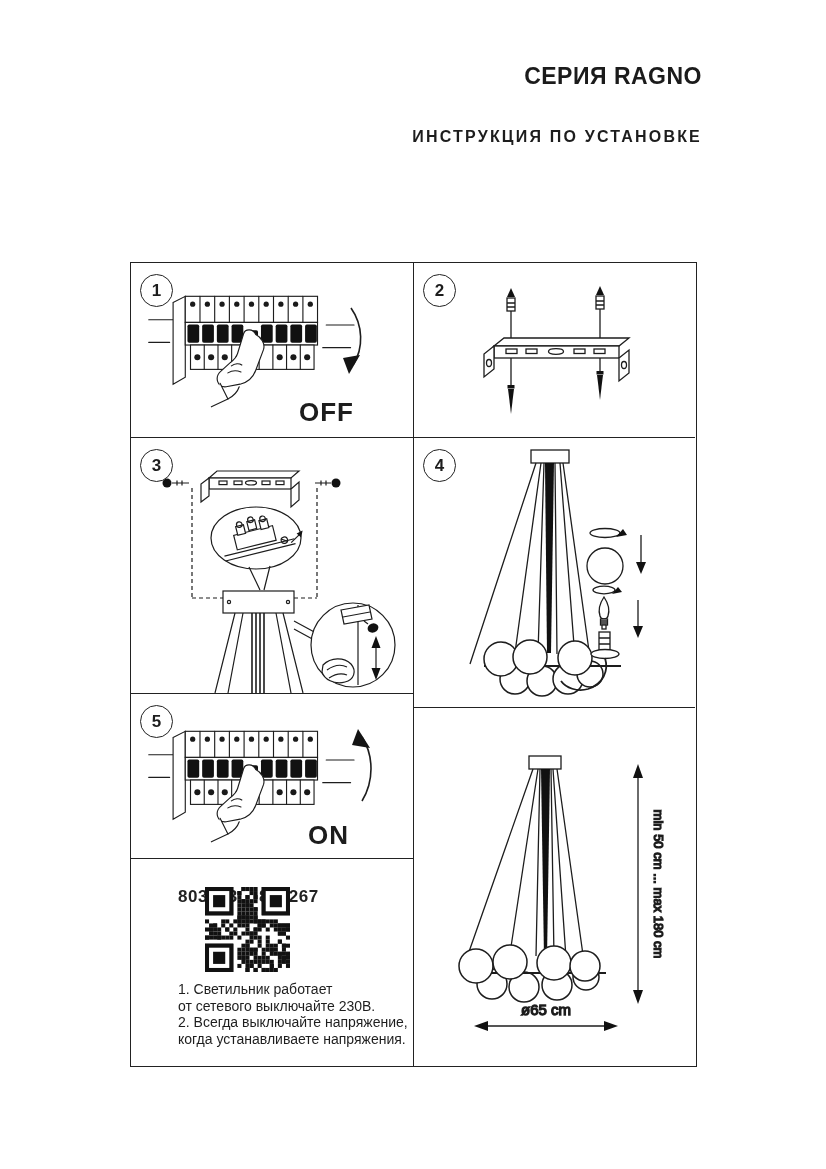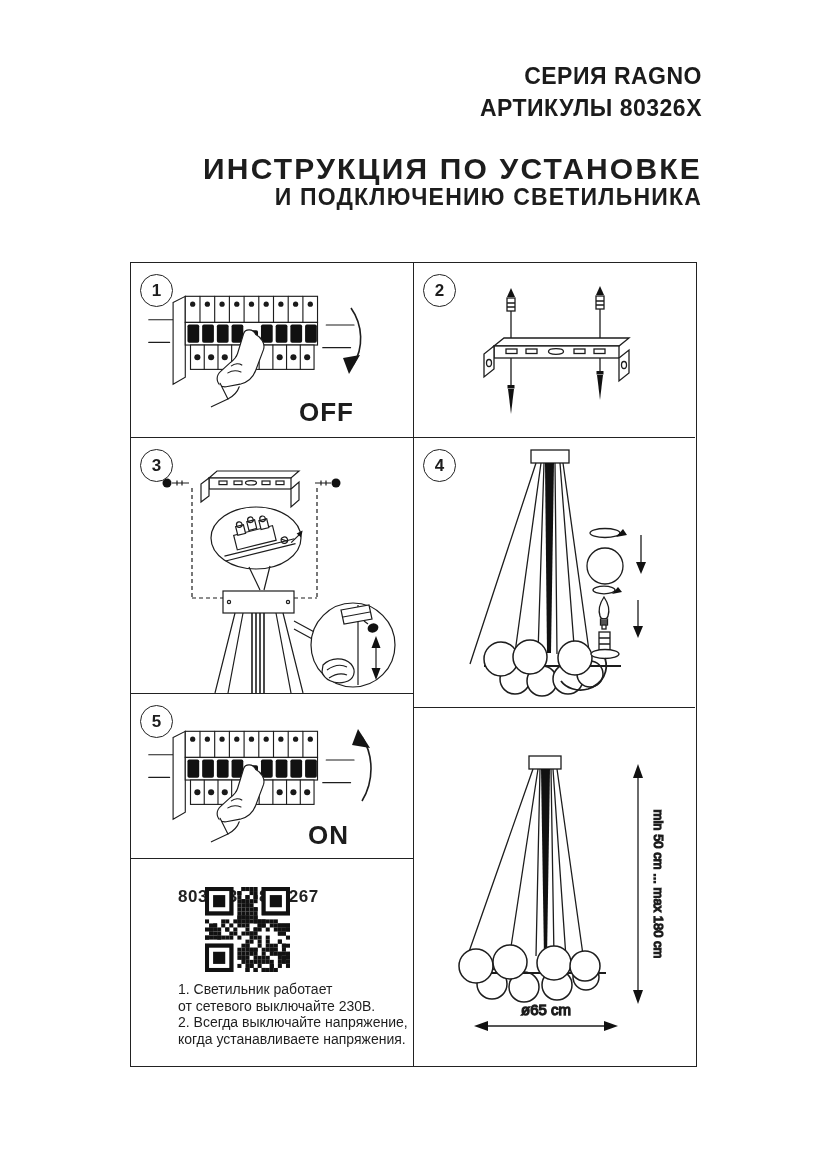--- a/index.html
+++ b/index.html
@@ -2,21 +2,21 @@
 <html><head>
 <meta charset="utf-8">
 <style>
   html,body{margin:0;padding:0;background:#fff;}
   .page{position:relative;width:826px;height:1169px;background:#fff;overflow:hidden;
         font-family:"Liberation Sans",sans-serif;color:#1d1d1d;}
   
   .hdr{position:absolute;top:60px;right:124px;text-align:right;}
   .hline{font-size:23px;font-weight:bold;line-height:32px;letter-spacing:.5px;color:#1b1b1b;}
   .title{margin-top:30px;}
-  .t1{font-size:30px;font-weight:bold;line-height:29px;letter-spacing:2.2px;}
+  .t1{font-size:16px;font-weight:bold;line-height:29px;letter-spacing:2.2px;}
   .t2{font-size:23px;font-weight:bold;line-height:29px;letter-spacing:1.2px;}
   
   .grid{position:absolute;left:130px;top:262px;width:567px;height:805px;
         border:1.5px solid #222;box-sizing:border-box;}
   .divider{position:absolute;background:#222;}
   .vline{left:282px;top:0;width:1.4px;height:100%;}
   .h1L{left:0;top:174px;width:283px;height:1.4px;}
   .h2L{left:0;top:430px;width:283px;height:1.4px;}
   .h3L{left:0;top:595px;width:283px;height:1.4px;}
   .h1R{left:282px;top:174px;width:282px;height:1.4px;}
@@ -97,24 +97,22 @@
       <path d="M84,113 L93,131 L74,140" fill="#fff"></path>
       <path d="M93,131 C99,128 104,123 106,117"></path>
     </g>
   </defs>
 </svg>
 
 <div class="page">
 
   <header class="hdr">
     <div class="hline">СЕРИЯ RAGNO</div>
-    <div class="hline">АРТИКУЛЫ 80326X</div>
     <div class="title">
       <div class="t1">ИНСТРУКЦИЯ ПО УСТАНОВКЕ</div>
-      <div class="t2">И ПОДКЛЮЧЕНИЮ СВЕТИЛЬНИКА</div>
     </div>
   </header>
 
   <div class="grid">
     <div class="divider vline"></div>
     <div class="divider h1L"></div>
     <div class="divider h2L"></div>
     <div class="divider h3L"></div>
     <div class="divider h1R"></div>
     <div class="divider h2R"></div>

